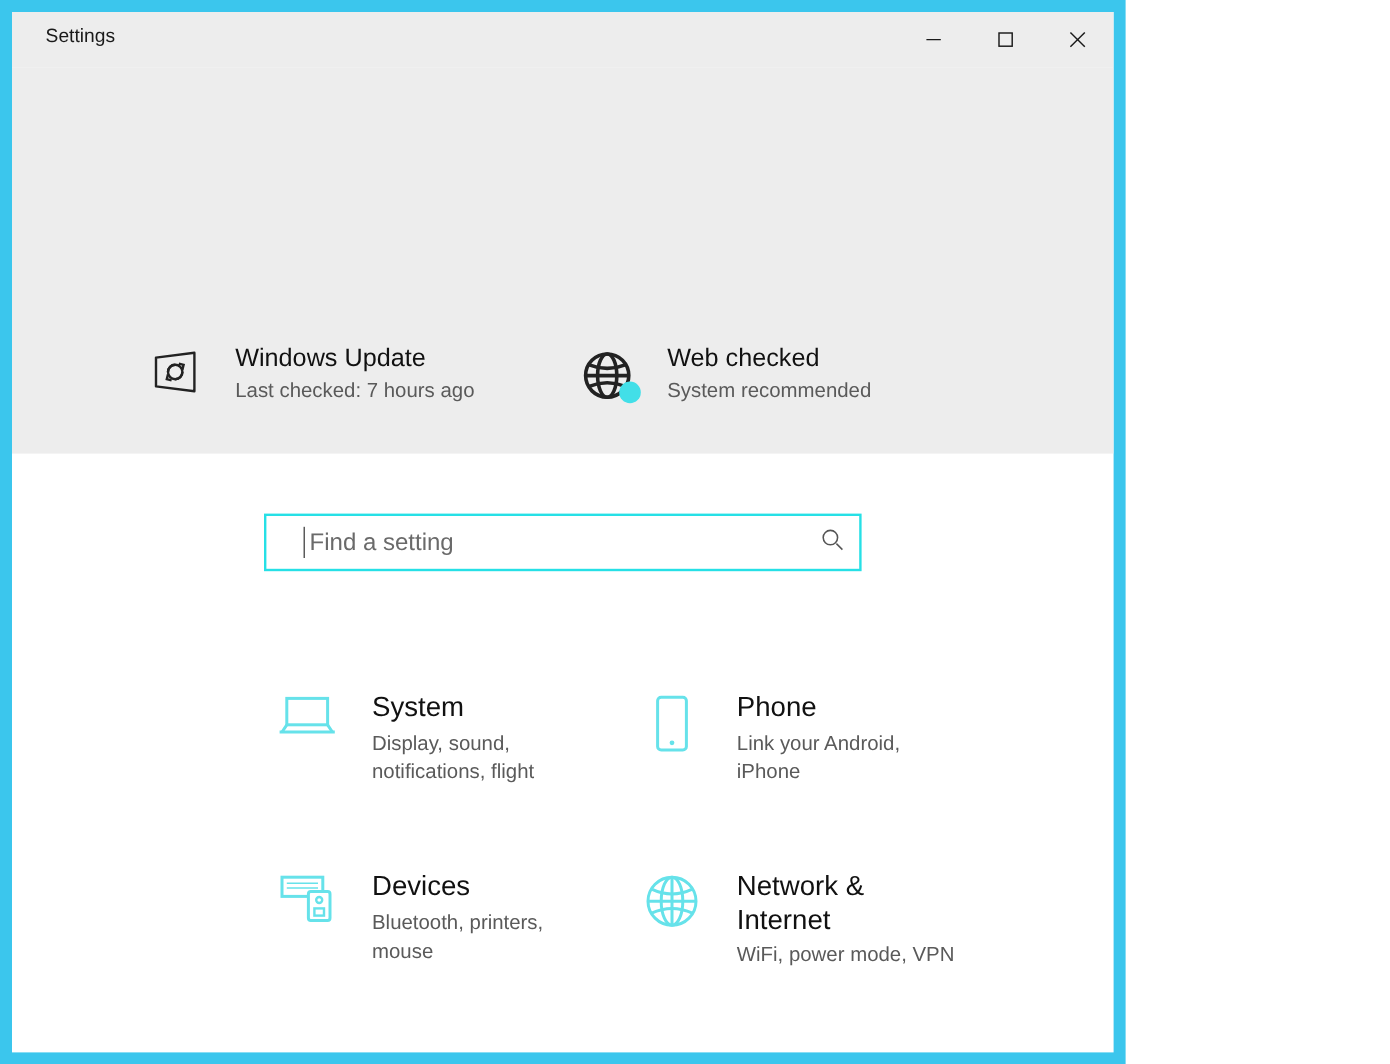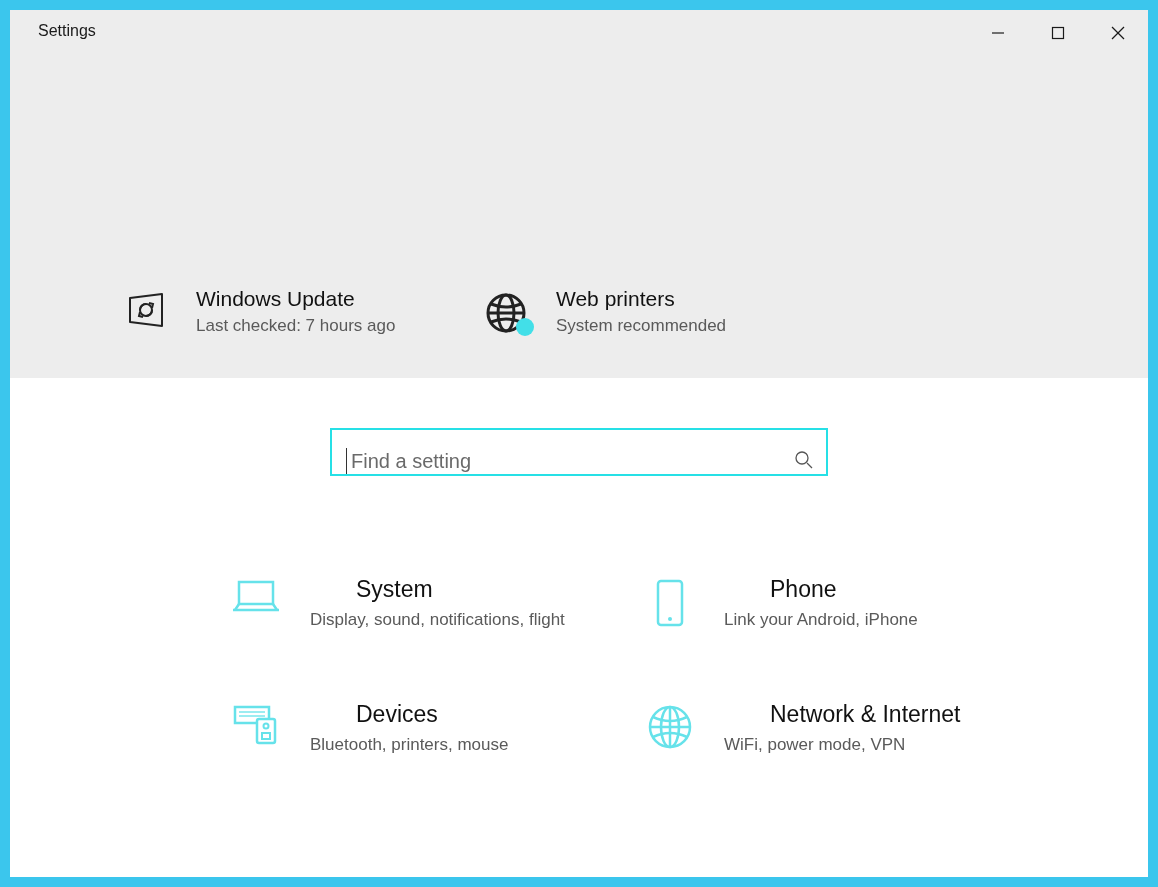--- a/index.html
+++ b/index.html
@@ -5,21 +5,21 @@
   * { box-sizing: border-box; }
   html, body { margin: 0; padding: 0; }
   body {
     font-family: "Segoe UI", -apple-system, BlinkMacSystemFont, sans-serif;
     background: #fff;
     width: 1158px;
     height: 887px;
     overflow: hidden;
   }
   .outer-frame {
-    width: 1158px;
+    width: 938px;
     height: 887px;
     background: #3bc6ed;
     padding: 10px;
   }
   .window {
     width: 100%;
     height: 100%;
     background: #fff;
     display: flex;
     flex-direction: column;
@@ -99,22 +99,22 @@
     display: flex;
     justify-content: center;
     padding: 50px 0 40px;
   }
   .searchbox {
     width: 498px;
     height: 48px;
     border: 2px solid #26e0e6;
     background: #fff;
     display: flex;
-    align-items: flex-end;
-    padding: 0 12px 0 14px;
+    align-items: center;
+    padding: 0 12px 0 31px;
   }
   .search-caret {
     width: 1px;
     height: 26px;
     background: #333;
     margin-right: 2px;
   }
   .search-input {
     flex: 1;
     border: none;
@@ -145,21 +145,20 @@
     align-items: flex-start;
     justify-content: center;
     flex-shrink: 0;
     color: #66e2ea;
     padding-top: 2px;
   }
   .cat-tile .title {
     font-size: 23px;
     color: #111;
     line-height: 1.2;
-    margin-left: 46px;
   }
   .cat-tile .subtitle {
     font-size: 17px;
     color: #5a5a5a;
     margin-top: 4px;
     line-height: 1.4;
     max-width: 260px;
   }
 </style>
 </head>
@@ -215,21 +214,21 @@
             <svg width="46" height="46" viewBox="0 0 46 46">
               <circle cx="23" cy="23" r="18" fill="none" stroke="#222" stroke-width="3"></circle>
               <ellipse cx="23" cy="23" rx="8" ry="18" fill="none" stroke="#222" stroke-width="3"></ellipse>
               <line x1="5" y1="23" x2="41" y2="23" stroke="#222" stroke-width="3"></line>
               <path d="M8 14 Q23 20 38 14" fill="none" stroke="#222" stroke-width="3"></path>
               <path d="M8 32 Q23 26 38 32" fill="none" stroke="#222" stroke-width="3"></path>
             </svg>
             <div class="dot-badge"></div>
           </div>
           <div class="txt">
-            <div class="title">Web printers</div>
+            <div class="title">Web checked</div>
             <div class="subtitle">System recommended</div>
           </div>
         </div>
 
       </div>
     </div>
 
     <div class="search-wrap">
       <div class="searchbox">
         <div class="search-caret"></div>

